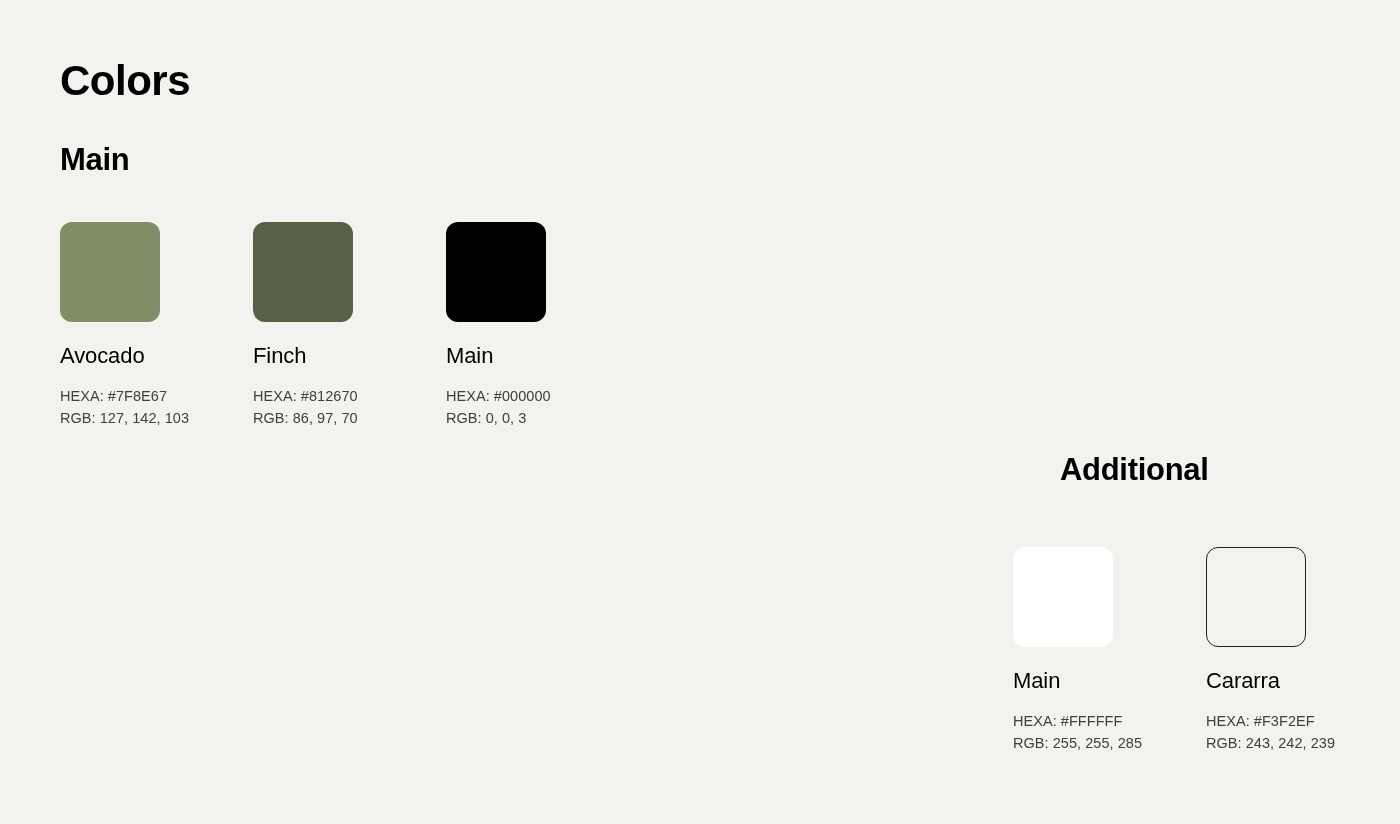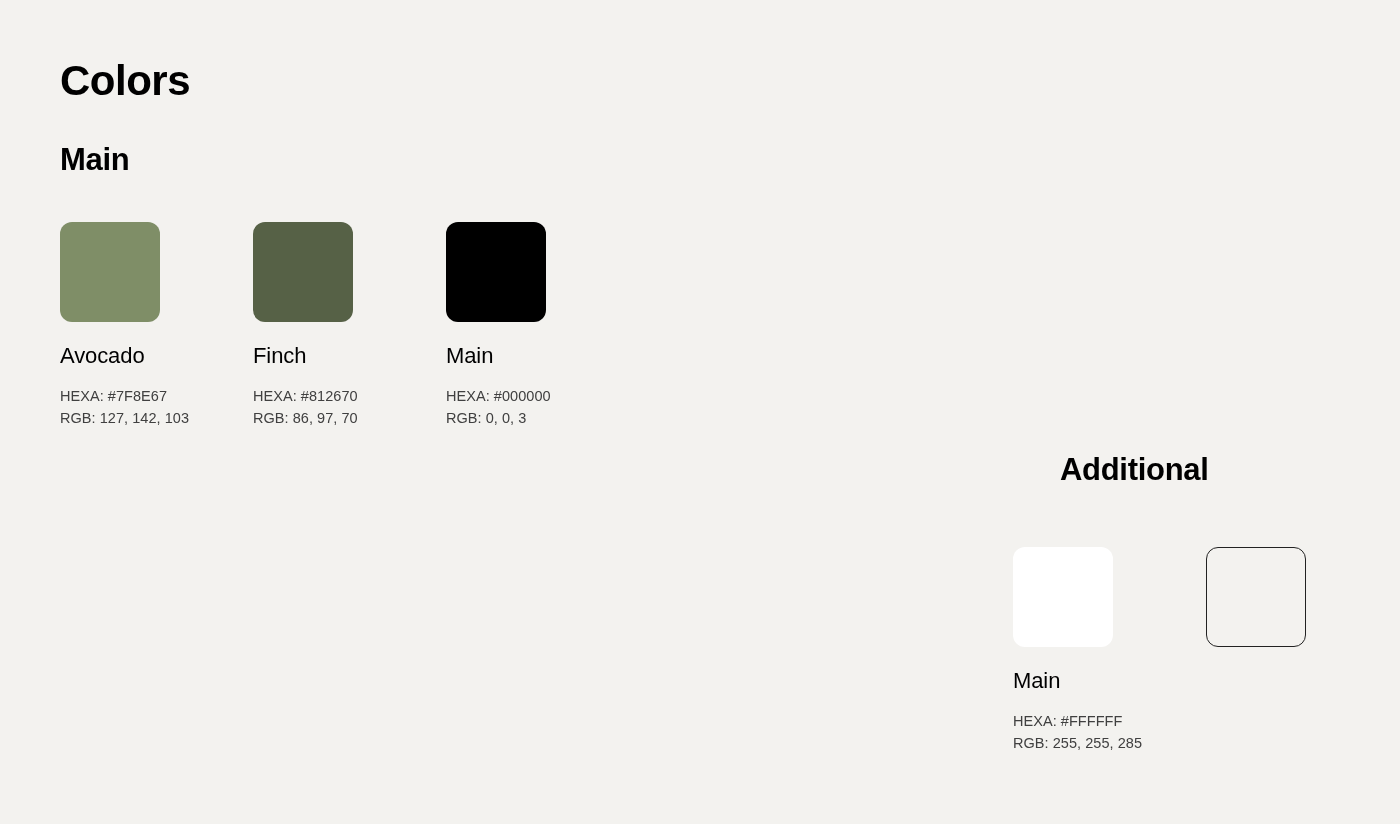--- a/index.html
+++ b/index.html
@@ -152,16 +152,21 @@
       <div class="swatch-item">
         <div class="swatch-chip" style="background: rgb(255, 255, 255);"></div>
         <div class="swatch-name">Main</div>
         <div class="swatch-meta">
           <div>HEXA: #FFFFFF</div>
           <div>RGB: 255, 255, 285</div>
         </div>
       </div>
       <div class="swatch-item">
         <div class="swatch-chip outlined" style="background: rgb(243, 242, 239);"></div>
+        <div class="swatch-name">Cararra</div>
+        <div class="swatch-meta">
+          <div>HEXA: #F3F2EF</div>
+          <div>RGB: 243, 242, 239</div>
+        </div>
       </div>
     </div>
 
 </div>
 
 </body></html>

